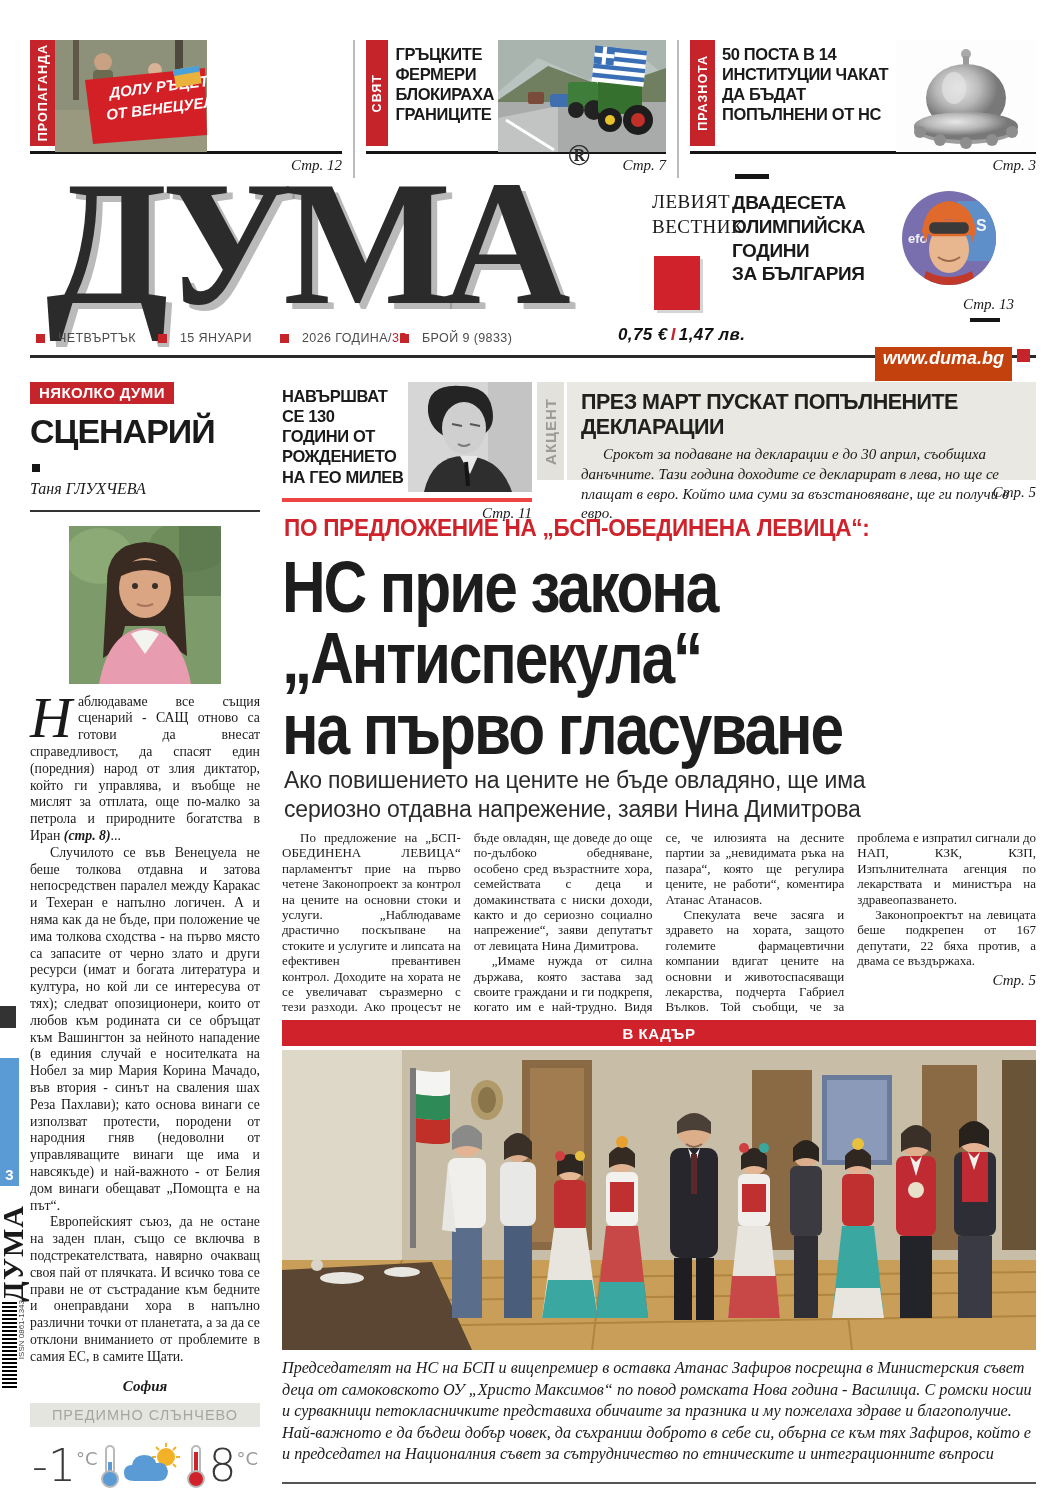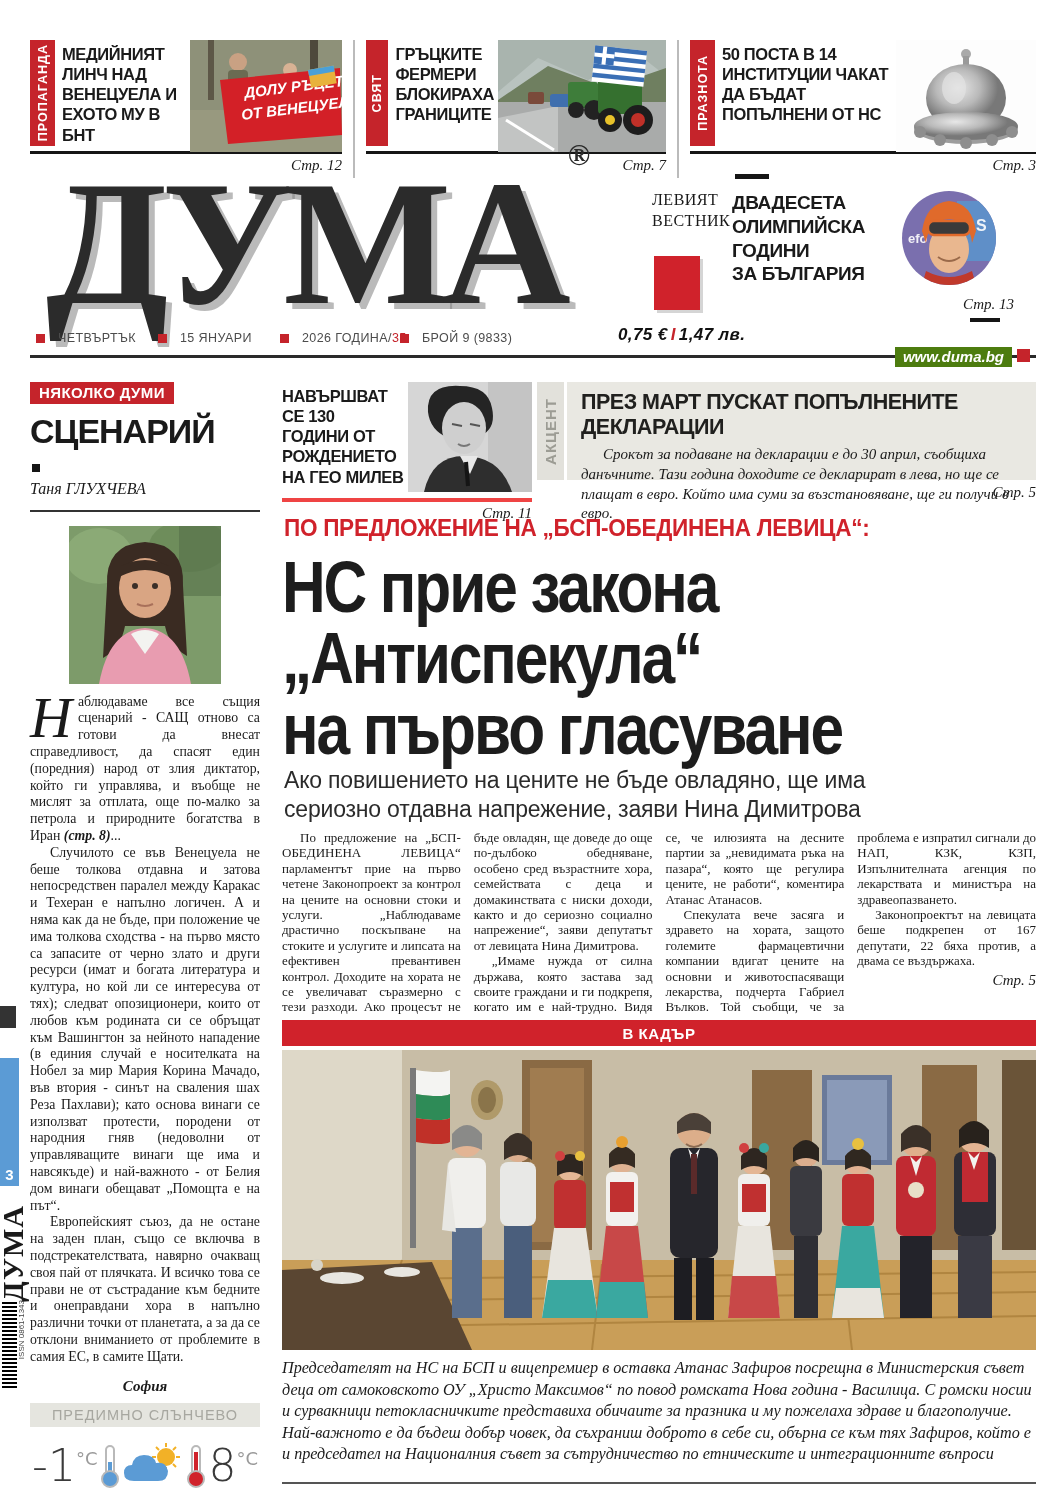--- a/index.html
+++ b/index.html
@@ -16,36 +16,36 @@
   .tease-tag span { color:#fff; font-family:"Liberation Sans", sans-serif; font-weight:bold; font-size:12.5px; letter-spacing:1px; }
   .tease-head { flex:1; font-family:"Liberation Sans", sans-serif; font-weight:bold; font-size:16.5px; line-height:1.22; letter-spacing:-0.4px; padding:4px 4px 0 7px; }
   .tease-photo { flex:0 0 auto; }
   .tease .pageref { margin-top:3px; }
   .tease-divider { width:2px; background:#bbb; margin:0 11px; height:138px; }
 
   
   .masthead { position:absolute; left:30px; top:168px; width:1006px; height:196px; }
   .logo { position:absolute; left:16px; top:-6px; font-size:178px; line-height:0.92; font-weight:bold; letter-spacing:-9px; color:#2b2b2b; text-shadow:6px 6px 0 rgba(130,130,130,0.55); }
   .logo .reg { font-size:30px; letter-spacing:0; vertical-align:super; position:relative; top:-78px; left:6px; text-shadow:none; }
-  .tagline { position:absolute; left:622px; top:22px; font-size:16px; line-height:1.3; letter-spacing:0.5px; }
+  .tagline { position:absolute; left:622px; top:22px; font-size:19px; line-height:1.3; letter-spacing:0.5px; }
   .red-square { position:absolute; left:624px; top:88px; width:46px; height:54px; background:#d0222b; box-shadow:3px 3px 0 rgba(150,150,150,0.4); }
   .quota { position:absolute; left:702px; top:6px; width:304px; }
   .quota-dash { width:34px; height:5px; background:#151515; margin:0 0 12px 3px; }
   .quota-row { display:flex; }
   .quota-head { width:158px; font-family:"Liberation Sans", sans-serif; font-weight:bold; font-size:19px; line-height:1.25; letter-spacing:-0.4px; }
   .quota-ref { margin-top:10px; padding-right:22px; }
   .quota-dash2 { width:30px; height:4px; background:#151515; margin:5px 36px 0 auto; }
   .datestrip { position:absolute; left:0; top:163px; width:1006px; height:20px; font-family:"Liberation Sans", sans-serif; font-size:12.5px; color:#4c4c4c; letter-spacing:0.4px; }
   .ditem { position:absolute; top:0; display:flex; align-items:center; gap:13px; }
   .ditem .bullet { width:9px; height:9px; background:#c5242b; display:inline-block; }
   .ditem .red { color:#c5242b; }
   .price { position:absolute; left:588px; top:-6px; font-style:italic; font-weight:bold; font-size:17px; color:#111; }
   .price .sep { color:#c5242b; padding:0 3px; }
   .mast-rule { position:absolute; left:0; top:187px; width:1006px; height:3px; background:#2a2a2a; }
-  .site-tag { position:absolute; right:24px; top:179px; background:#4d7c0f; color:#fff; font-family:"Liberation Sans", sans-serif; font-weight:bold; font-style:italic; font-size:15px; padding:1px 8px 2px; }
+  .site-tag { position:absolute; right:24px; top:179px; background:#c2410c; color:#fff; font-family:"Liberation Sans", sans-serif; font-weight:bold; font-style:italic; font-size:18px; padding:1px 8px 12px; }
   .site-sq { position:absolute; right:6px; top:181px; width:13px; height:13px; background:#c5242b; }
 
   
   .opinion { position:absolute; left:30px; top:382px; width:230px; }
   .op-label { display:inline-block; background:#c5242b; color:#fff; font-family:"Liberation Sans", sans-serif; font-weight:bold; font-size:15px; padding:2px 9px 3px; letter-spacing:0.4px; }
   .op-title { margin-top:10px; font-family:"Liberation Sans", sans-serif; font-weight:bold; font-size:34px; line-height:1.05; letter-spacing:-1px; }
   .op-bullet { width:8px; height:8px; background:#151515; margin:14px 0 8px 2px; }
   .op-author { font-style:italic; font-size:16px; }
   .op-rule { border-top:2px solid #333; margin:12px 0 14px; }
   .op-photo { display:block; margin:0 auto 10px; }
@@ -98,21 +98,20 @@
 
 <div class="page">
 
   <div class="teasers">
 
     <div class="tease" style="width:312px;">
       <div class="tease-main">
         <div class="tease-tag">
             <span class="vtext">ПРОПАГАНДА</span>
           </div>
-        <div class="tease-head">МЕДИЙНИЯТ ЛИНЧ НАД ВЕНЕЦУЕЛА И ЕХОТО МУ В БНТ</div>
         <svg class="tease-photo" width="152" height="112" viewBox="0 0 152 112">
           <rect width="152" height="112" fill="#98997f"></rect>
           <rect x="0" y="0" width="152" height="70" fill="#8e9179"></rect>
           <rect x="18" y="0" width="6" height="60" fill="#5d5747"></rect>
           <rect x="120" y="0" width="8" height="55" fill="#4e493c"></rect>
           <circle cx="48" cy="22" r="9" fill="#c9a183"></circle>
           <rect x="38" y="30" width="20" height="28" rx="4" fill="#6b6b52"></rect>
           <circle cx="100" cy="30" r="7" fill="#d8b294"></circle>
           <polygon points="30,40 150,28 152,95 38,104" fill="#d32027"></polygon>
           <text x="55" y="58" transform="rotate(-7 55 58)" fill="#fff" font-family="Liberation Sans, sans-serif" font-size="15" font-weight="bold" font-style="italic">ДОЛУ РЪЦЕТЕ</text>

